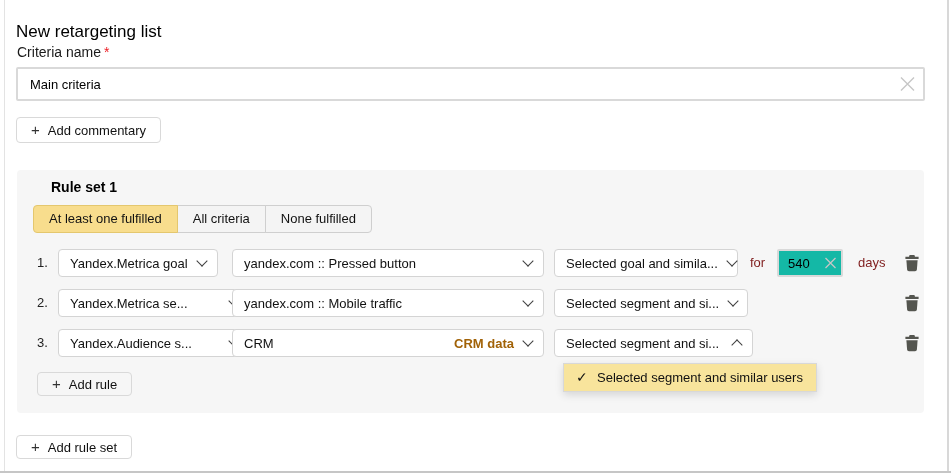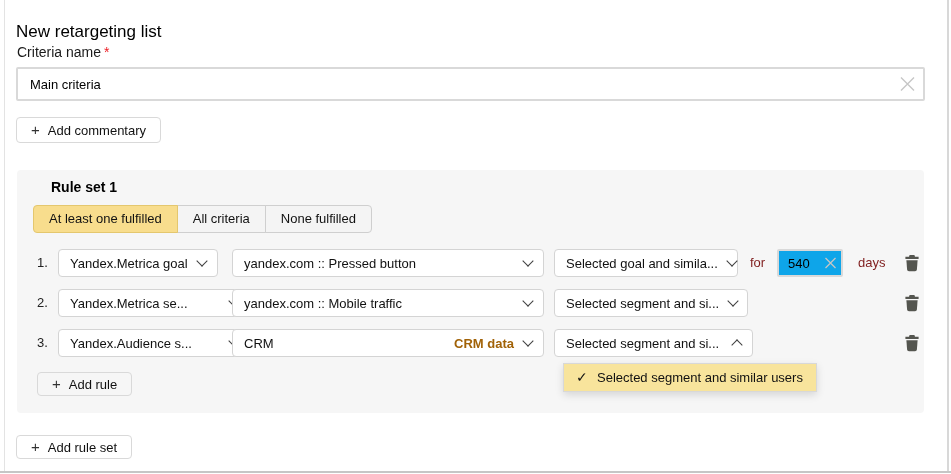--- a/index.html
+++ b/index.html
@@ -77,21 +77,21 @@
   .sel-c{left:537px;width:184px;}
   .row-2 .sel-c{width:194px;}
   .row-3 .sel-c{width:199px;}
 
   .inline-label{position:absolute;line-height:28px;color:#7f1d1d;}
   .lbl-for{left:733px;}
   .lbl-days{left:841px;}
   .days-wrap{position:absolute;left:760px;top:0;width:66px;height:28px;}
   .days-input{
     box-sizing:border-box;width:100%;height:100%;
-    border:2px solid #d9d9d9;border-radius:2px;background:#0ea5e9;
+    border:2px solid #d9d9d9;border-radius:2px;background:#14b8a6;
     font-family:"Liberation Sans",sans-serif;font-size:13px;color:#000;
     padding:0 20px 0 9px;outline:none;
   }
   .days-wrap .clear-x{right:6px;}
 
   .trash-btn{
     position:absolute;left:884px;top:0;width:22px;height:28px;
     background:none;border:none;padding:0;cursor:pointer;
     display:flex;align-items:center;justify-content:center;
   }

